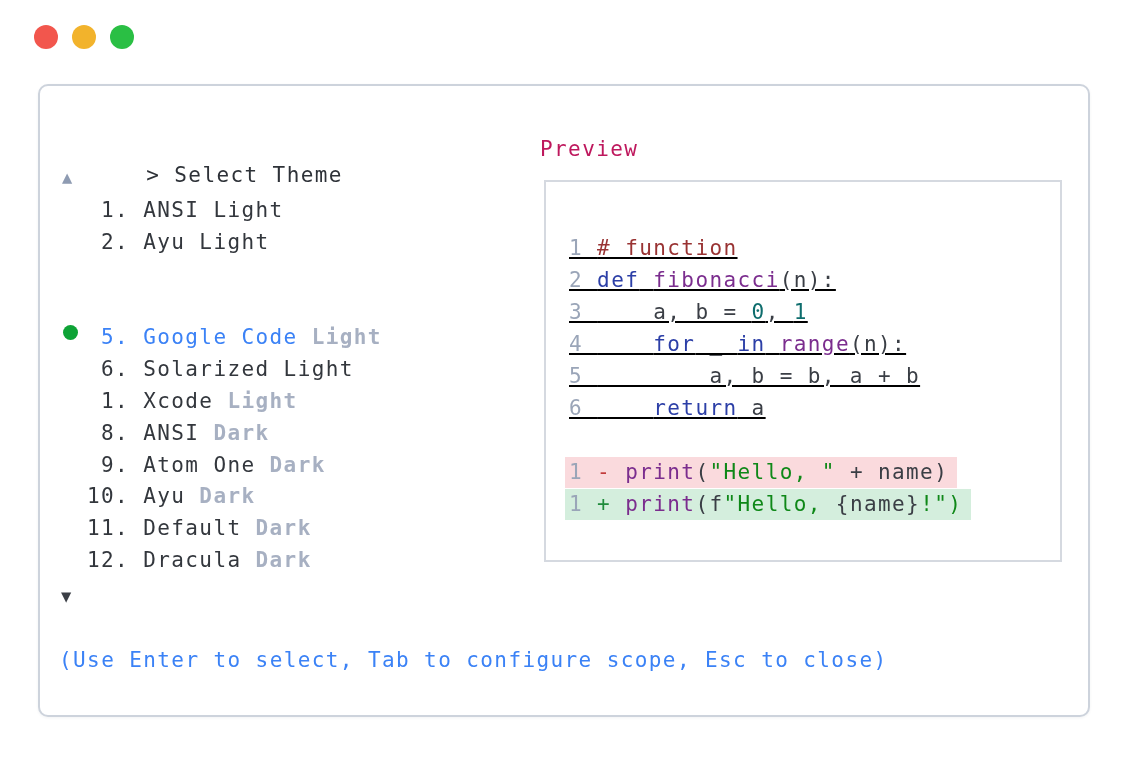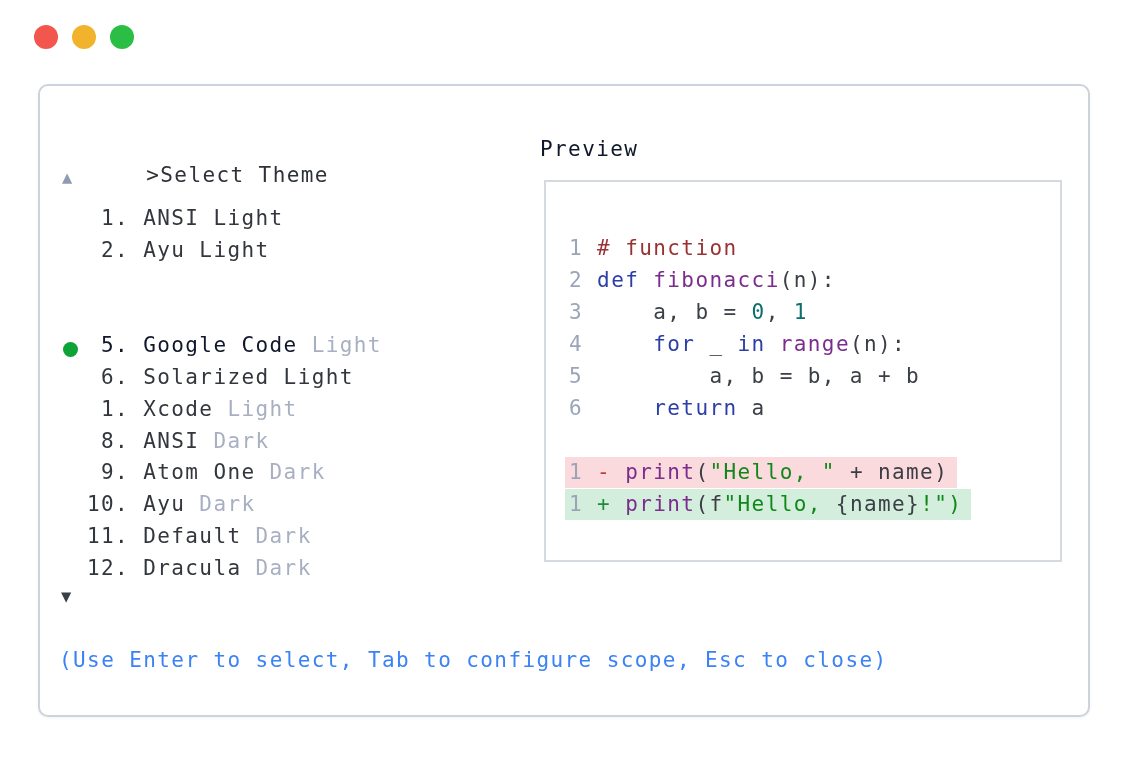--- a/index.html
+++ b/index.html
@@ -14,43 +14,43 @@
   .dot { width: 24px; height: 24px; border-radius: 50%; }
 
   .panel {
     position: absolute; left: 38px; top: 84px; width: 1052px; height: 633px;
     border: 2px solid #cdd3dc; border-radius: 10px; background: #ffffff;
     box-shadow: 0 1px 3px rgba(40,50,70,0.06);
   }
 
   .prompt-row { position: absolute; left: 22px; top: 50px; font-size: 21px;
     letter-spacing: 1.4px; color: #2e3238; white-space: pre; line-height: 26px; }
-  .title { }
+  .title { margin-left: 14px; }
 
   .scroll-up { position: absolute; left: 22px; top: 80px; color: #8e9bb2;
     font-size: 17px; line-height: 22px; cursor: default; }
   .scroll-down { position: absolute; left: 21px; top: 499px; color: #3b3f46;
     font-size: 17px; line-height: 22px; cursor: default; }
 
   .theme-list { position: absolute; left: 0; top: 112px; width: 490px; }
-  .theme-item { height: 31.83px; display: flex; align-items: flex-end; padding-left: 23px;
+  .theme-item { height: 31.83px; display: flex; align-items: flex-start; padding-left: 23px;
     font-size: 21px; letter-spacing: 1.4px; color: #33373d; white-space: pre; cursor: default; }
   .bullet { width: 15px; height: 15px; border-radius: 50%; flex: 0 0 15px; margin-right: 9px; }
-  .item-suffix { color: #a7b0c2; }
+  .item-suffix { color: #a7b0c2; font-weight: bold; }
 
   .footer { position: absolute; left: 19px; top: 560px; font-size: 21px; line-height: 28px;
     letter-spacing: 1.4px; color: #3b82f6; white-space: pre; }
 
   .preview-label { position: absolute; left: 500px; top: 50px; font-size: 21px;
-    line-height: 26px; letter-spacing: 1.4px; color: #0f172a; }
+    line-height: 26px; letter-spacing: 1.4px; color: #be185d; }
 
   .preview-box { position: absolute; left: 504px; top: 94px; width: 518px; height: 382px;
     border: 2px solid #d5d9e0; background: #ffffff; }
   .code { position: absolute; left: 23px; top: 50px; font-size: 21px;
-    letter-spacing: 1.4px; white-space: pre; }
+    letter-spacing: 1.4px; white-space: pre; text-decoration: underline; }
   .code-line { height: 32px; line-height: 32px; }
   .diff-pill { display: inline-block; margin-left: -4px; padding: 0 9px 0 4px;
     height: 31px; line-height: 31px; }
 </style>
 </head>
 <body>
 
 <div class="page">
 
   <div class="window-controls">
@@ -65,21 +65,21 @@
       <span class="prompt">&gt;</span><span class="title">Select Theme</span>
     </div>
 
     <div class="scroll-up">▲</div>
 
     <div class="theme-list">
         <div class="theme-item"><span class="bullet"></span><span class="item-main"> 1. ANSI Light</span></div>
         <div class="theme-item"><span class="bullet"></span><span class="item-main"> 2. Ayu Light</span></div>
         <div class="theme-item"><span class="bullet"></span></div>
         <div class="theme-item"><span class="bullet"></span></div>
-        <div class="theme-item selected"><span class="bullet" style="background: rgb(14, 163, 54);"></span><span class="item-main" style="color: #0f172a;"> 5. Google Code</span><span class="item-suffix" style="color: rgb(167, 176, 194);"> Light</span></div>
+        <div class="theme-item selected"><span class="bullet" style="background: rgb(14, 163, 54);"></span><span class="item-main" style="color: #3b82f6;"> 5. Google Code</span><span class="item-suffix" style="color: rgb(167, 176, 194);"> Light</span></div>
         <div class="theme-item"><span class="bullet"></span><span class="item-main"> 6. Solarized Light</span></div>
         <div class="theme-item"><span class="bullet"></span><span class="item-main"> 1. Xcode</span><span class="item-suffix" style="color: rgb(167, 176, 194);"> Light</span></div>
         <div class="theme-item"><span class="bullet"></span><span class="item-main"> 8. ANSI</span><span class="item-suffix" style="color: rgb(167, 176, 194);"> Dark</span></div>
         <div class="theme-item"><span class="bullet"></span><span class="item-main"> 9. Atom One</span><span class="item-suffix" style="color: rgb(167, 176, 194);"> Dark</span></div>
         <div class="theme-item"><span class="bullet"></span><span class="item-main">10. Ayu</span><span class="item-suffix" style="color: rgb(167, 176, 194);"> Dark</span></div>
         <div class="theme-item"><span class="bullet"></span><span class="item-main">11. Default</span><span class="item-suffix" style="color: rgb(167, 176, 194);"> Dark</span></div>
         <div class="theme-item"><span class="bullet"></span><span class="item-main">12. Dracula</span><span class="item-suffix" style="color: rgb(167, 176, 194);"> Dark</span></div>
       </div>
 
     <div class="scroll-down">▼</div>

